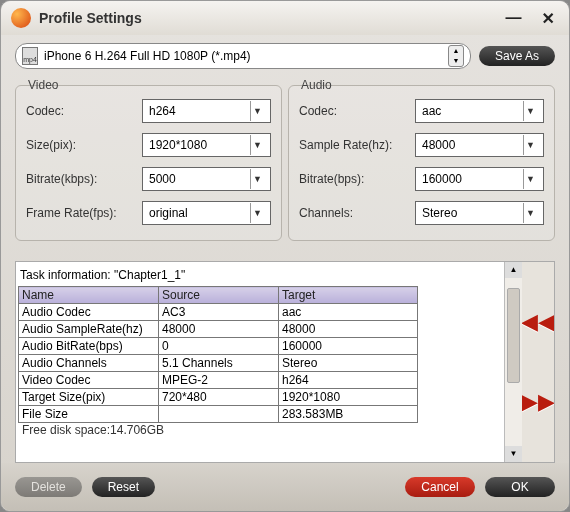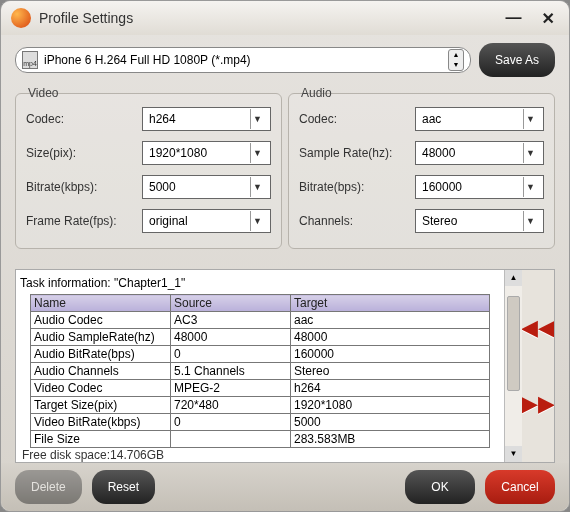--- a/index.html
+++ b/index.html
@@ -10,21 +10,21 @@
     border:1px solid #999; border-radius:10px;
     display:flex; flex-direction:column;
     position:relative;
   }
   .titlebar {
     height:34px; display:flex; align-items:center;
     padding:0 10px; gap:8px;
     background: linear-gradient(#f5f3f0,#e0dcd5);
     border-radius:10px 10px 0 0;
   }
-  .titlebar .title { font-size:14px; font-weight:normal; color:#333; flex:1; }
+  .titlebar .title { font-size:14px; font-weight:bold; color:#333; flex:1; }
   .titlebar .icon-app {
     width:20px; height:20px; border-radius:50%;
     background: radial-gradient(circle at 30% 30%, #ffb74d, #d8430e);
   }
   .titlebar .win-controls { display:flex; gap:12px; }
   .win-min, .win-close { font-weight:bold; font-size:16px; color:#222; cursor:pointer; padding:0 4px; }
   .toprow {
     display:flex; gap:8px; padding:8px 14px 4px 14px; align-items:center;
   }
   .combo {
@@ -37,21 +37,21 @@
     font-size:7px; text-align:center; line-height:8px; padding-top:8px; color:#333;
   }
   .combo .text { flex:1; overflow:hidden; white-space:nowrap; }
   .stepper {
     width:16px; display:flex; flex-direction:column; gap:0;
     border:1px solid #888; border-radius:3px; background:#eee;
   }
   .stepper div { height:10px; font-size:7px; text-align:center; line-height:9px; cursor:pointer;}
   .btn-pill {
     background: linear-gradient(#555,#222);
-    color:#fff; border-radius:14px; height:34px;
+    color:#fff; border-radius:14px; height:20px;
     padding:0 16px; display:flex; align-items:center; justify-content:center;
     cursor:pointer; font-size:12px;
   }
   .btn-pill.red { background: linear-gradient(#d83a2a,#a81c10); }
   .btn-pill.dis { opacity:.45; cursor:default; }
   .columns {
     display:flex; gap:6px; padding:12px 14px;
   }
   .grp {
     flex:1; border:1px solid #b7b3ac; border-radius:6px;
@@ -75,21 +75,21 @@
     text-align:center; line-height:20px; font-size:9px; color:#333;
   }
   .taskbox {
     margin:8px 14px 0 14px; flex:1;
     border:1px solid #aaa; background:#fff;
     display:flex; position:relative;
     overflow:hidden;
   }
   .taskcontent { flex:1; padding:4px 0 0 2px; overflow:hidden; font-size:12px;}
   .taskinfo { padding:2px 2px 4px 2px; }
-  table { border-collapse:collapse; width:460px;margin-left:12px; }
+  table { border-collapse:collapse; width:400px; }
   th, td { border:1px solid #777; padding:1px 3px; font-size:12px; text-align:left; height:17px; }
   th { background: linear-gradient(#d6d0e8,#b9b0da); font-weight:normal; color:#222; }
   .scroll-v {
     width:18px; background:#ece9e4; border-left:1px solid #bbb;
     display:flex; flex-direction:column;
   }
   .scroll-v .sbtn { height:16px; background:#ddd; text-align:center; font-size:8px; line-height:15px; cursor:pointer;}
   .scroll-v .track { flex:1; background:#f0ede8; position:relative; }
   .scroll-v .thumb { position:absolute; left:2px; right:2px; top:10px; height:95px; background:#cfcac2; border:1px solid #aaa; border-radius:2px;}
   .sidebtns {
@@ -233,25 +233,20 @@
               <td>Video Codec</td>
               <td>MPEG-2</td>
               <td>h264</td>
             </tr>
         <tr>
               <td>Target Size(pix)</td>
               <td>720*480</td>
               <td>1920*1080</td>
             </tr>
         <tr>
-              <td>Video BitRate(kbps)</td>
-              <td>0</td>
-              <td>5000</td>
-            </tr>
-        <tr>
               <td>File Size</td>
               <td></td>
               <td>283.583MB</td>
             </tr>
       </tbody>
         </table>
       <div class="freedisk">Free disk space:14.706GB</div>
     </div>
     <div class="scroll-v">
       <div class="sbtn">▲</div>
@@ -263,16 +258,16 @@
     <div class="sidebtns">
       <div class="navarr">◀◀</div>
       <div class="navarr">▶▶</div>
     </div>
   </div>
 
   <div class="bottombar">
     <div class="btn-pill dis">Delete</div>
     <div class="btn-pill">Reset</div>
     <div class="spacer"></div>
+    <div class="btn-pill red" style="min-width:70px">Cancel</div>
     <div class="btn-pill" style="min-width:70px">OK</div>
-    <div class="btn-pill red" style="min-width:70px">Cancel</div>
   </div>
 </div>
 
 </body></html>

